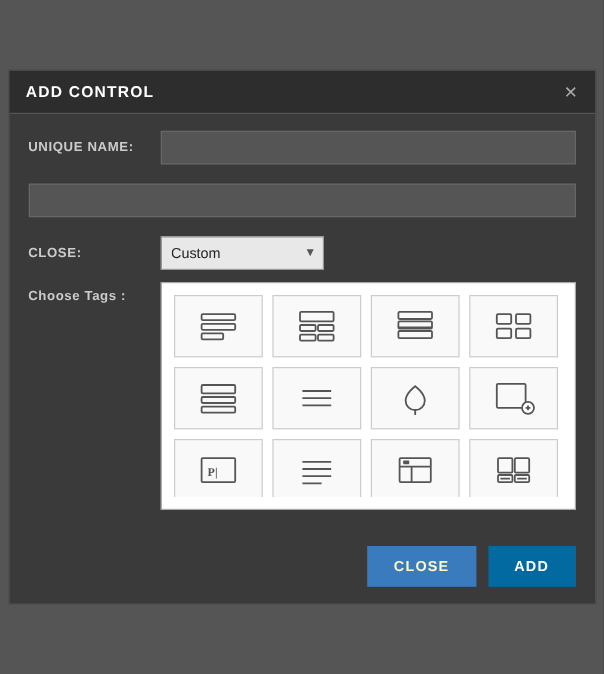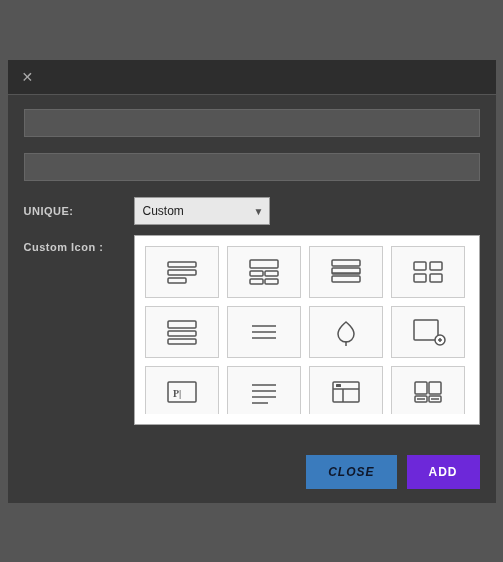--- a/index.html
+++ b/index.html
@@ -158,55 +158,56 @@
       padding: 8px 22px;
       font-size: 12px;
       font-weight: bold;
       border: none;
       cursor: pointer;
       letter-spacing: 1px;
       height: 34px;
     }
     .btn-close {
       background: #3a7bbd;
-      color: #0f172a;
-      font-style: italic;
+      color: #fef9c3;
     }
     .btn-add {
-      background: #6d28d9;
+      background: #0369a1;
       color: #fff;
     }
   </style>
 </head>
 <body>
 
 <div class="dialog">
   <div class="dialog-header">
+    <span class="dialog-title">ADD CONTROL</span>
     <button class="close-x">✕</button>
   </div>
   <div class="dialog-body">
     <div class="form-row">
+      <span class="form-label">UNIQUE NAME:</span>
       <input class="form-input" type="text" placeholder="" style="">
     </div>
     <div class="form-row">
       <input class="form-input" type="text" placeholder="" style="">
     </div>
     <div class="group-row">
-      <span class="form-label">UNIQUE:</span>
+      <span class="form-label">CLOSE:</span>
       <div class="group-select-wrapper">
         <select class="group-select">
           <option>Custom</option>
           <option>Default</option>
           <option>System</option>
         </select>
         <span class="select-arrow">▼</span>
       </div>
     </div>
     <div class="choose-icon-row">
-      <span class="choose-icon-label">Custom Icon :</span>
+      <span class="choose-icon-label">Choose Tags :</span>
       <div class="icon-grid-container">
         <div class="icon-grid">
 
           <div class="icon-cell">
             <svg viewBox="0 0 36 36" fill="none" stroke="#555" stroke-width="1.5">
               <rect x="4" y="8" width="28" height="5" rx="1"></rect>
               <rect x="4" y="16" width="28" height="5" rx="1"></rect>
               <rect x="4" y="24" width="18" height="5" rx="1"></rect>
             </svg>
           </div>

